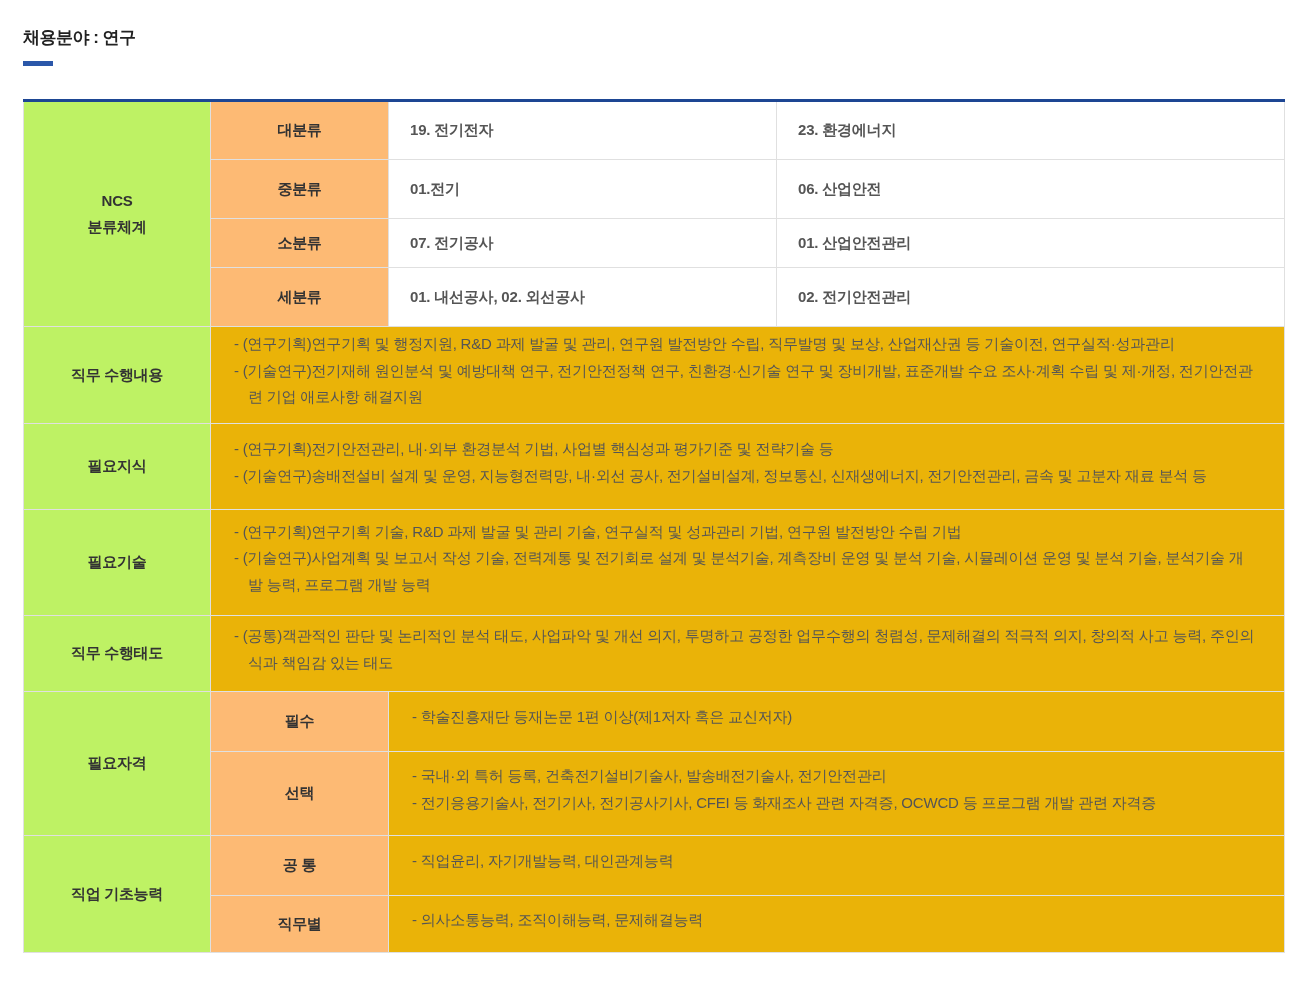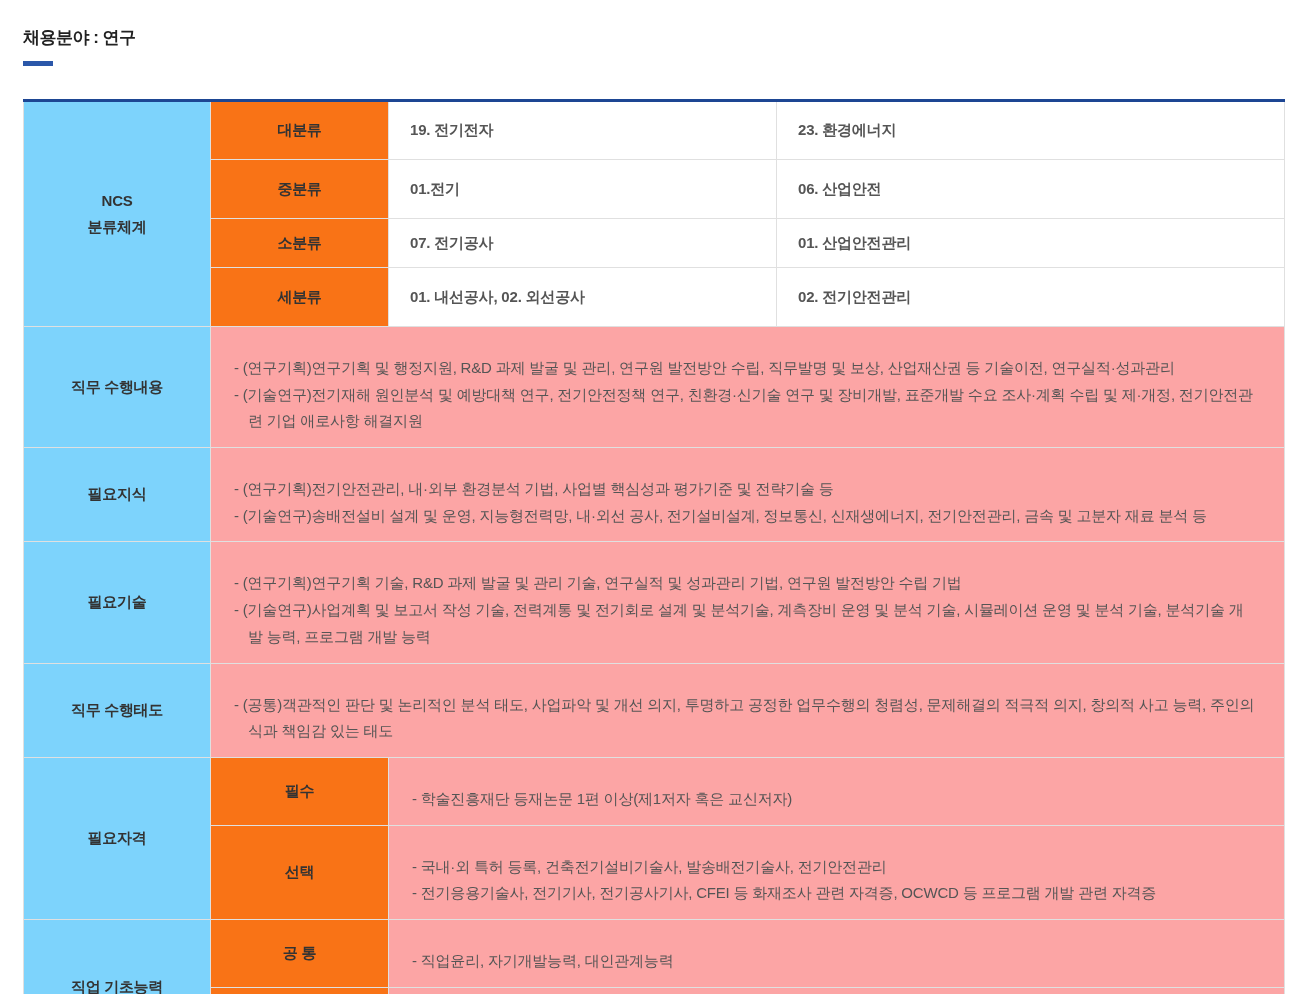--- a/index.html
+++ b/index.html
@@ -35,43 +35,43 @@
     border-bottom: 1px solid #cfcfcf;
     border-left: 1px solid #e2e2e2;
     border-right: 1px solid #e2e2e2;
     font-size: 15px;
   }
   table.spec th, table.spec td {
     border: 1px solid #e0e0e0;
     vertical-align: middle;
   }
   th.rowhead {
-    background: #7dd3fc;
+    background: #bef264;
     font-weight: 700;
     color: #333;
     text-align: center;
     letter-spacing: -0.3px;
   }
   th.subhead {
-    background: #f97316;
+    background: #fdba74;
     font-weight: 700;
     color: #333;
     text-align: center;
     letter-spacing: -0.3px;
   }
   td.val {
     background: #fff;
     padding: 10px 12px 10px 21px;
     color: #555;
     letter-spacing: -0.2px;
     font-weight: bold;
   }
   td.content {
-    background: #fca5a5;
-    padding: 28px 26px 12px 23px;
+    background: #eab308;
+    padding: 4px 26px 12px 23px;
     color: #555;
     letter-spacing: -0.2px;
   }
   td.content .line {
     padding-left: 14px;
     text-indent: -14px;
     line-height: 1.78;
   }
   .rowhead .stack div { line-height: 1.75; }
 </style>

